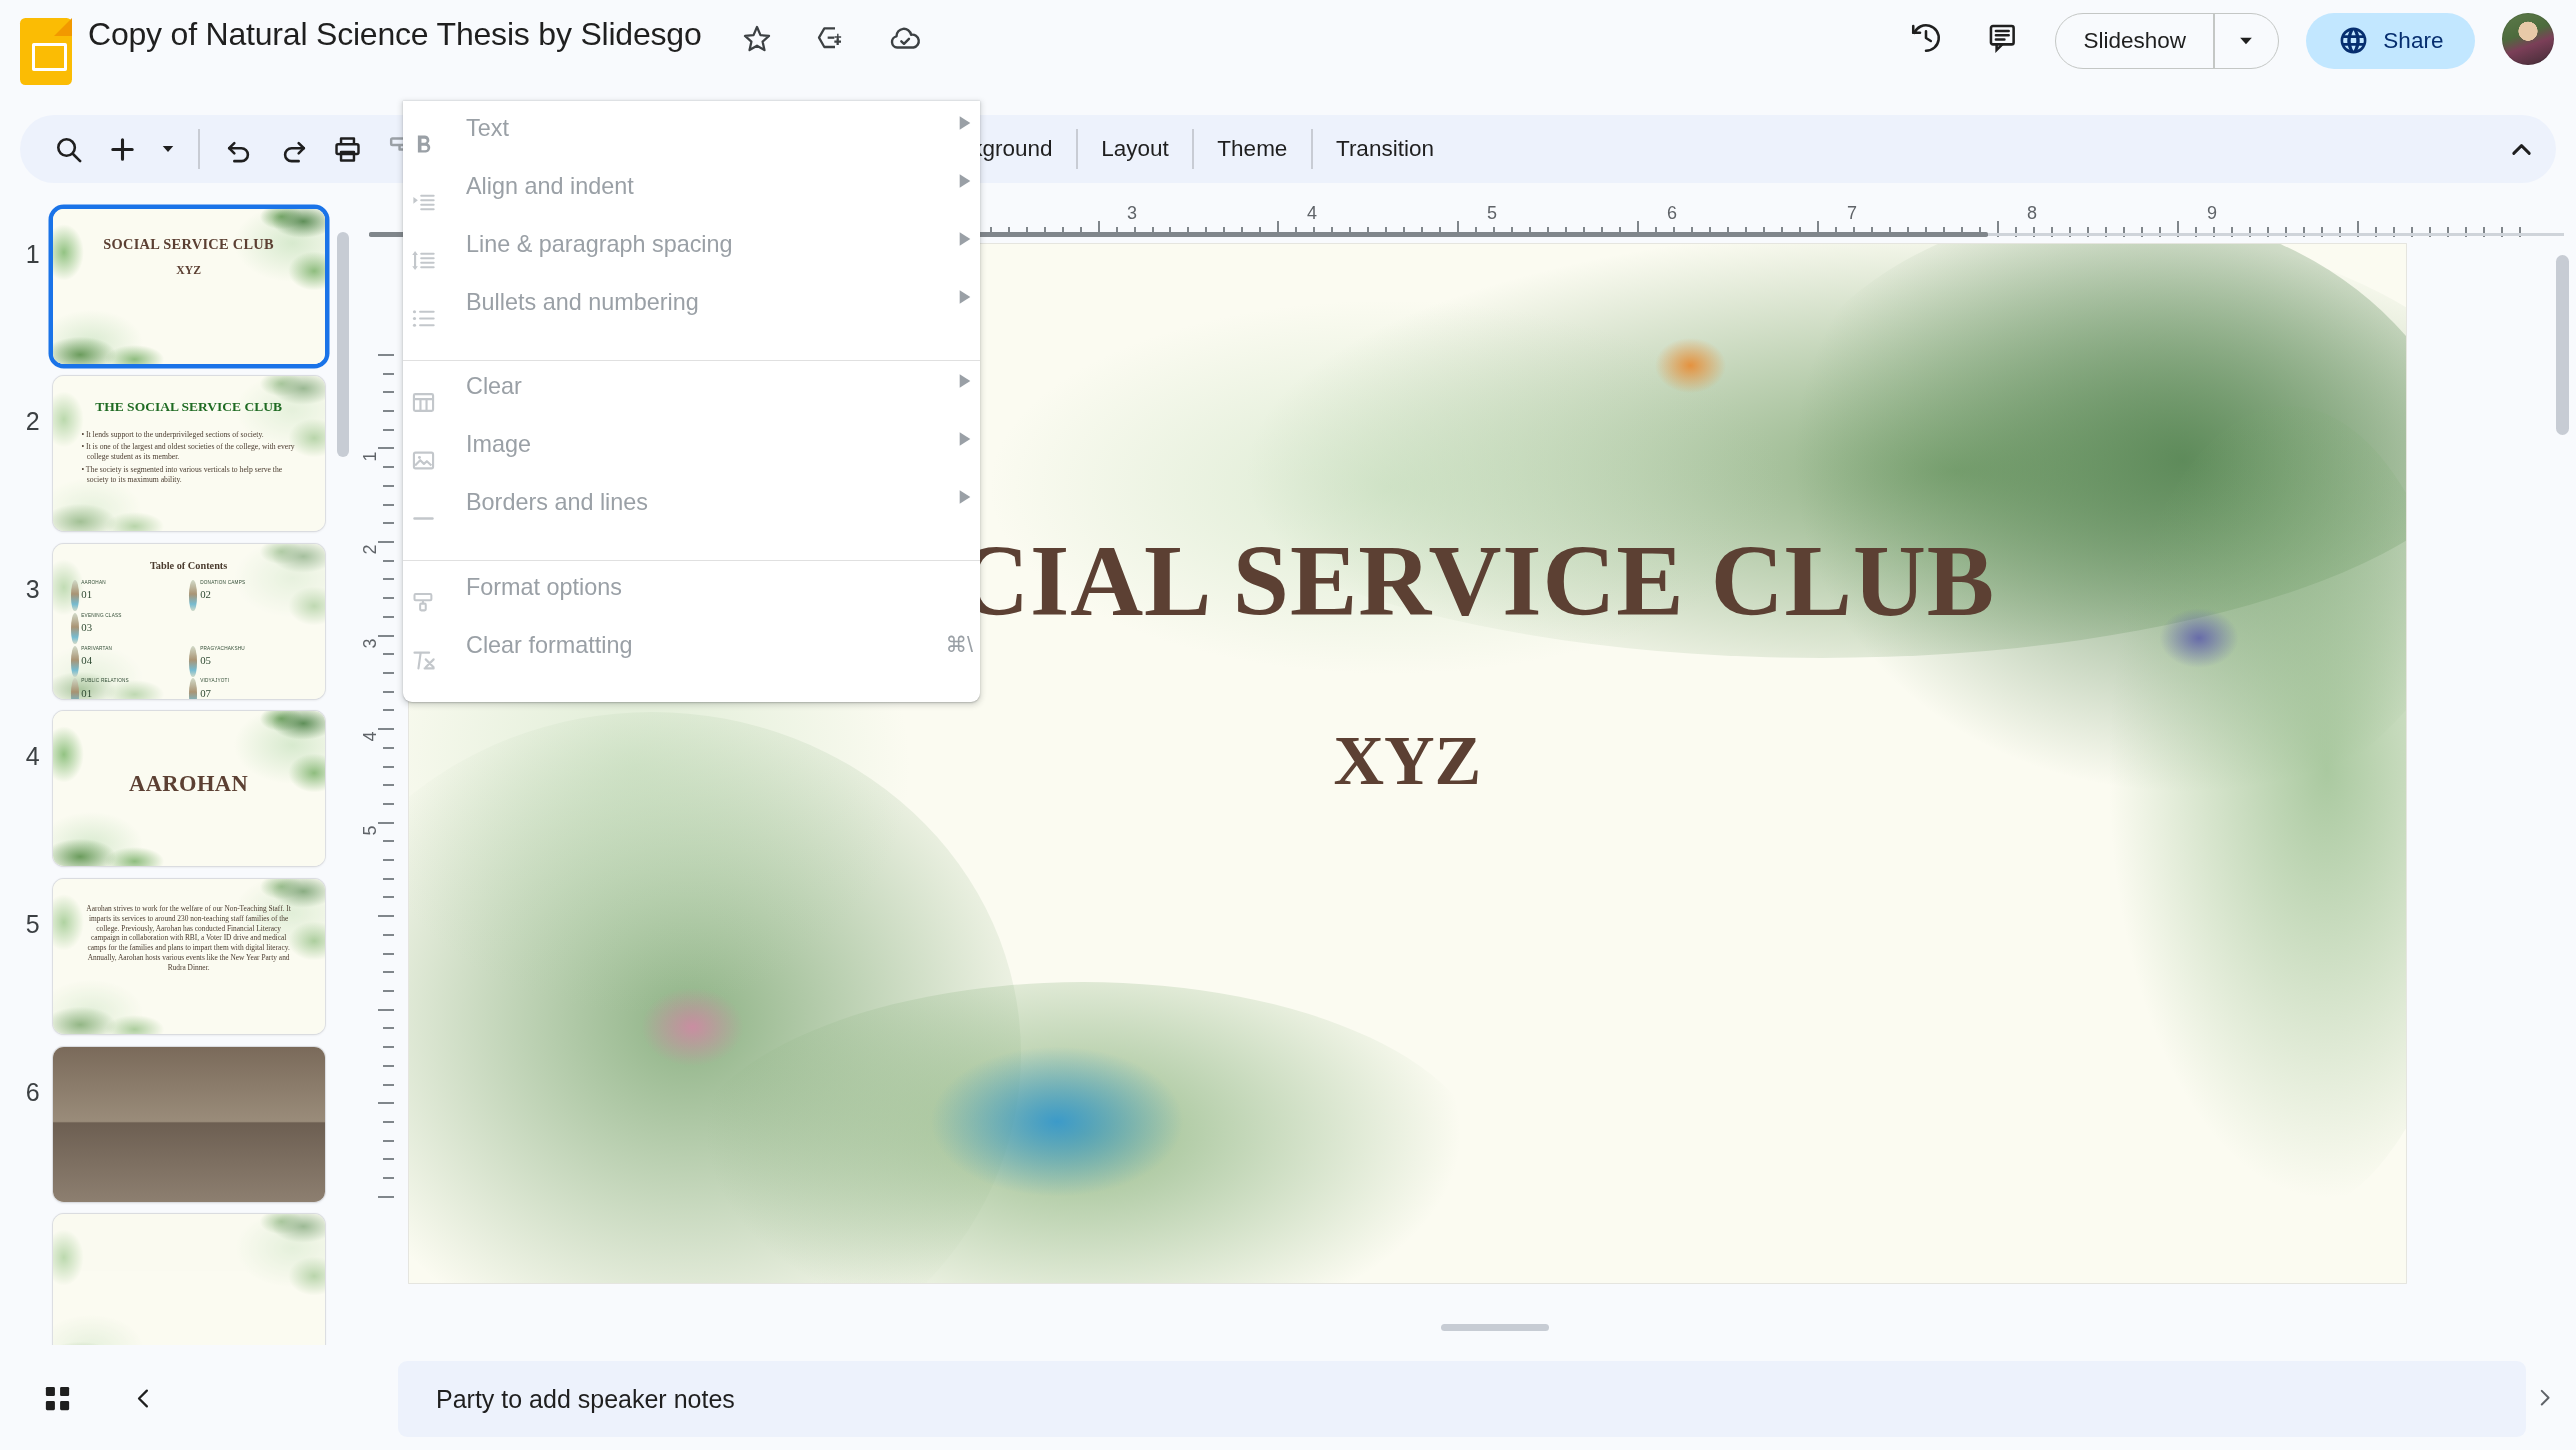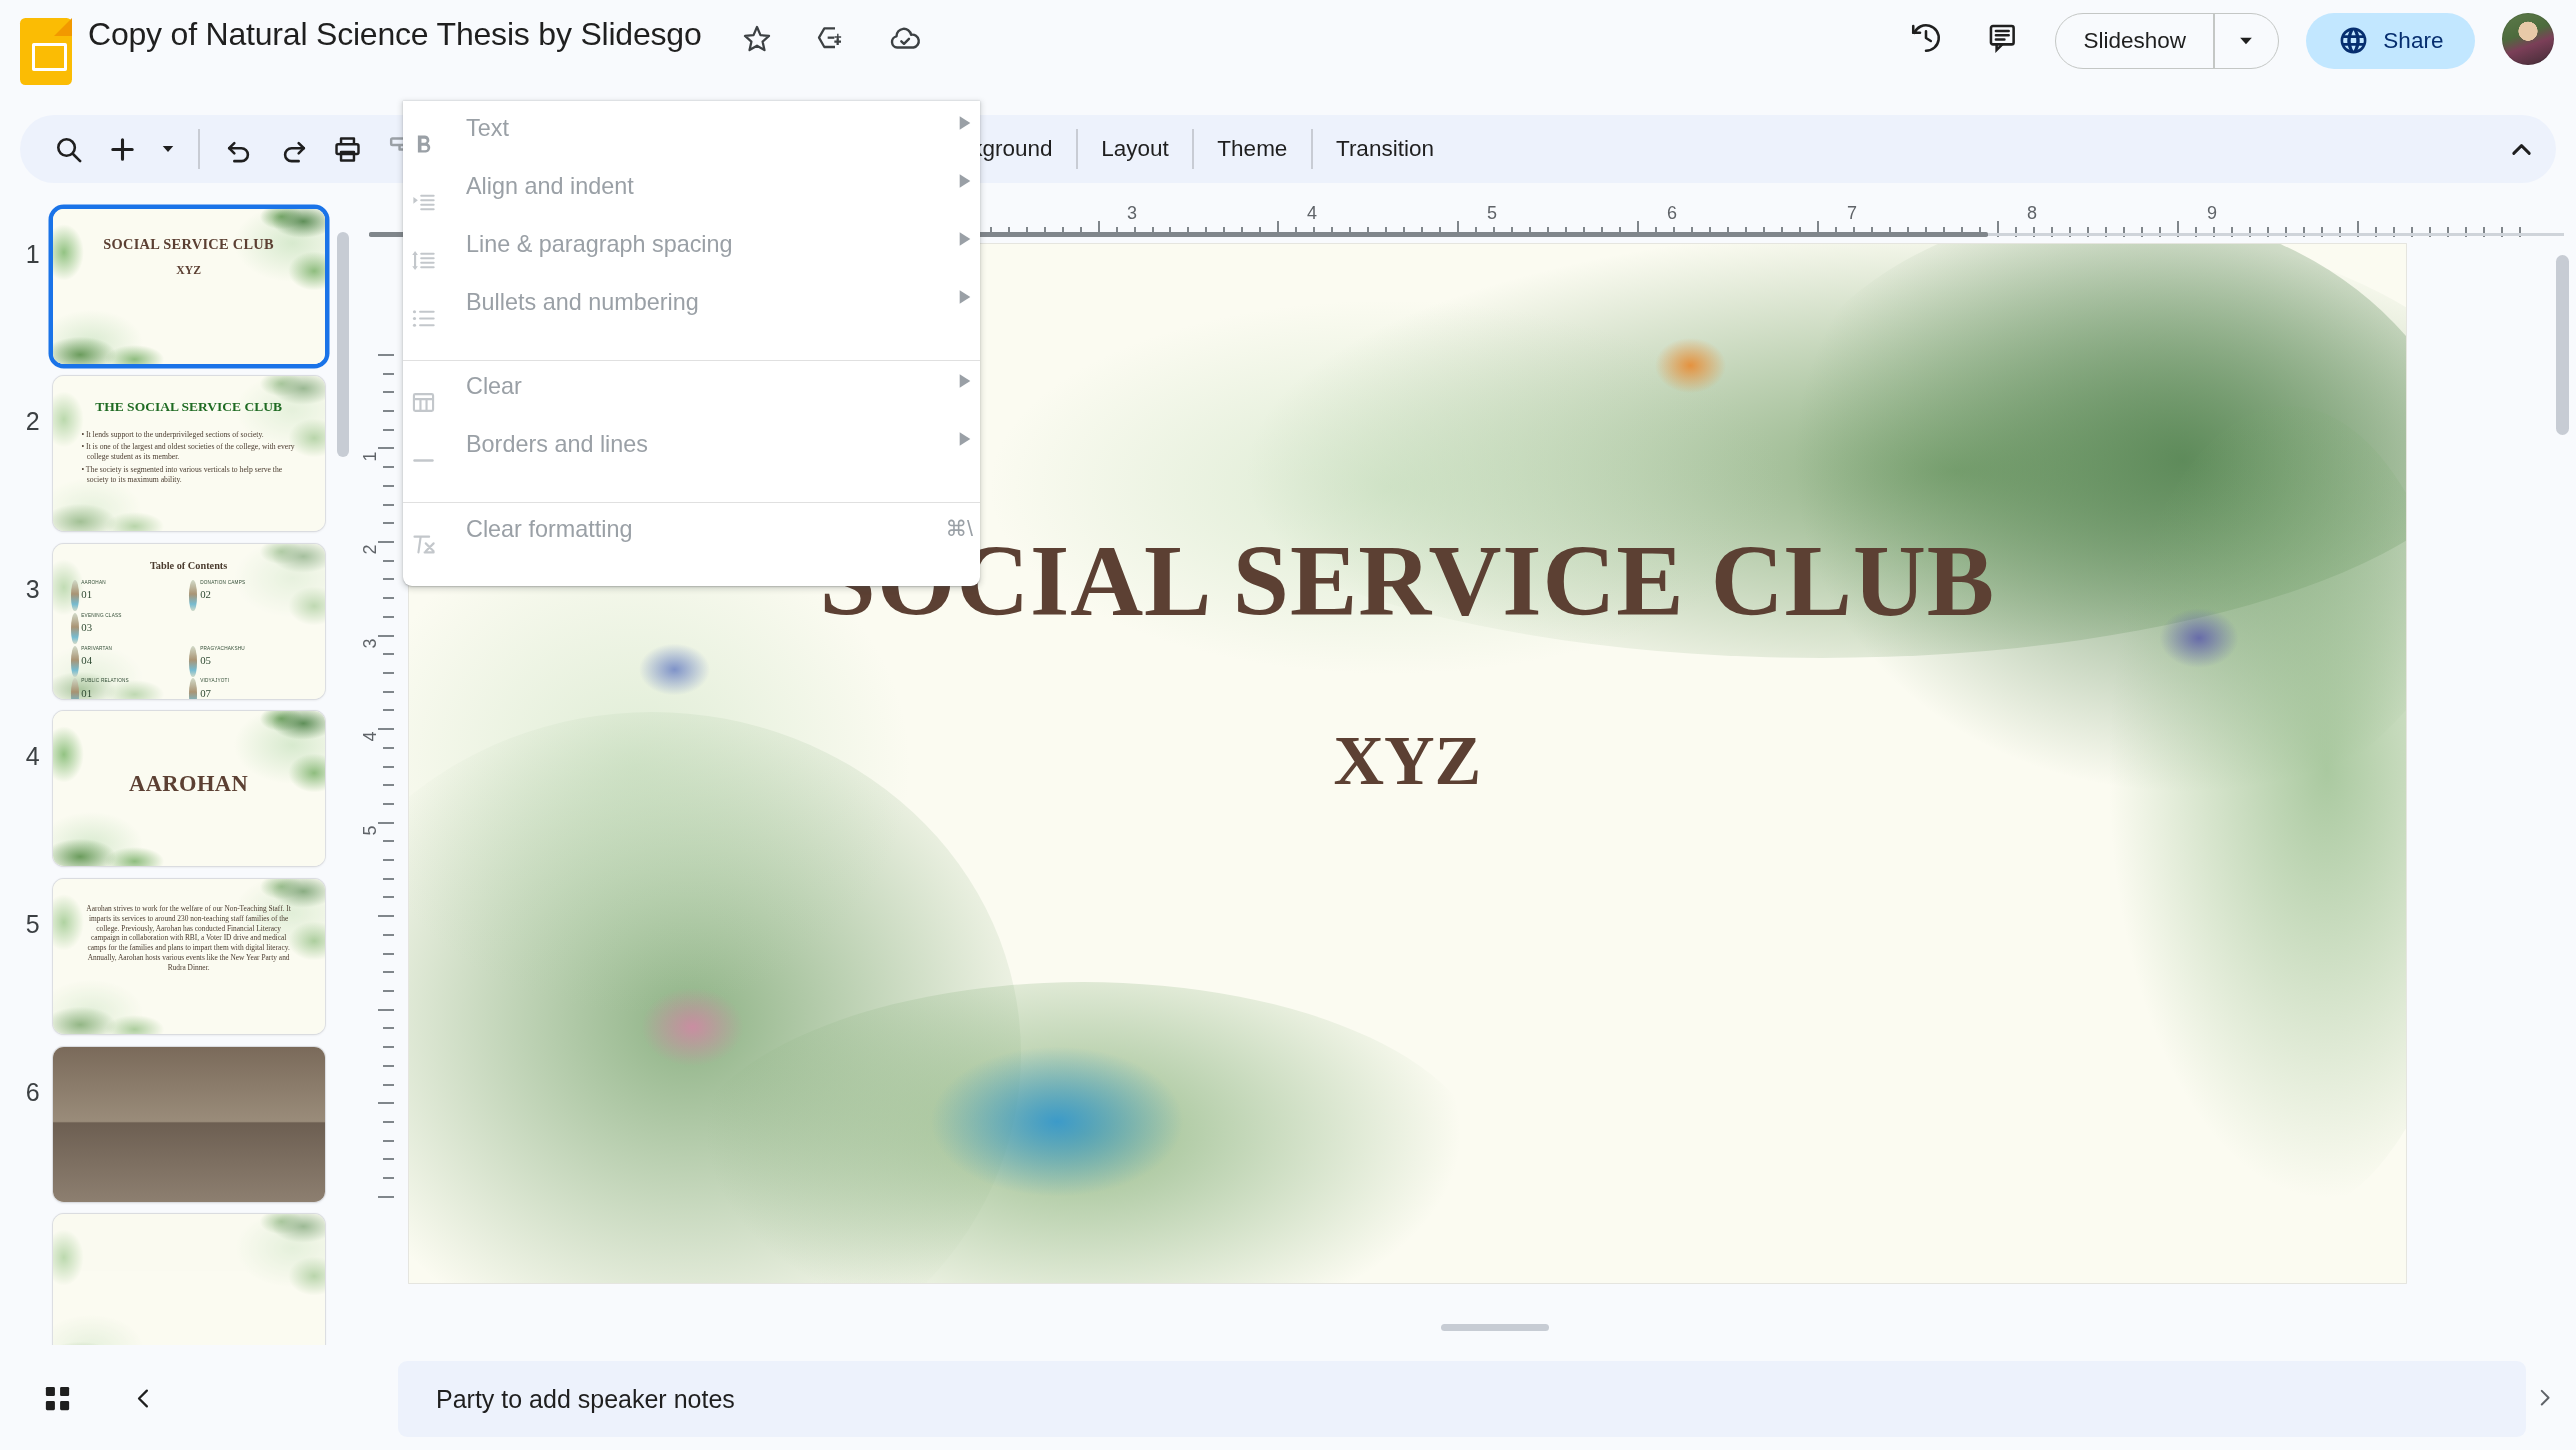--- a/index.html
+++ b/index.html
@@ -757,35 +757,58 @@
             <rect x="3.5" y="4.5" width="17" height="15" rx="1.2"></rect>
             <path d="M3.5 9h17M9.3 9v10.5M14.7 9v10.5"></path>
           </svg>
       </span>
       <span class="mi-lbl">Clear</span>
       <span class="mi-arrow"><svg width="16" height="16" viewBox="0 0 10 12" fill="#9aa0a6">
             <polygon points="1,1 9,6 1,11"></polygon>
           </svg></span>
     </div>
 
+    <div class="mi">
+      <span class="mi-ico">
+        <svg width="27" height="27" viewBox="0 0 24 24" fill="none" stroke="#c3c7cb" stroke-width="1.9" stroke-linejoin="round">
+            <rect x="3.5" y="5" width="17" height="14" rx="1.4"></rect>
+            <path d="M4.5 16.5l4.6-4.8 3.3 3.3 2.6-2.4 4 3.9"></path>
+            <circle cx="8.4" cy="9.3" r="1.3" fill="#c3c7cb" stroke="none"></circle>
+          </svg>
+      </span>
+      <span class="mi-lbl">Image</span>
+      <span class="mi-arrow"><svg width="16" height="16" viewBox="0 0 10 12" fill="#9aa0a6">
+            <polygon points="1,1 9,6 1,11"></polygon>
+          </svg></span>
+    </div>
 
     <div class="mi">
       <span class="mi-ico">
         <svg width="27" height="27" viewBox="0 0 24 24" fill="none" stroke="#c3c7cb" stroke-width="2.2" stroke-linecap="round">
             <path d="M4 12h16"></path>
           </svg>
       </span>
       <span class="mi-lbl">Borders and lines</span>
       <span class="mi-arrow"><svg width="16" height="16" viewBox="0 0 10 12" fill="#9aa0a6">
             <polygon points="1,1 9,6 1,11"></polygon>
           </svg></span>
     </div>
 
     <div class="mi-sep"></div>
 
+    <div class="mi">
+      <span class="mi-ico">
+        <svg width="27" height="27" viewBox="0 0 24 24" fill="none" stroke="#c3c7cb" stroke-width="1.8" stroke-linejoin="round">
+            <rect x="4" y="4.5" width="15" height="5.5" rx="1"></rect>
+            <path d="M11.5 10v3"></path>
+            <rect x="9" y="13" width="5" height="6" rx="1"></rect>
+          </svg>
+      </span>
+      <span class="mi-lbl">Format options</span>
+    </div>
 
     <div class="mi">
       <span class="mi-ico">
         <svg width="27" height="27" viewBox="0 0 24 24" fill="none" stroke="#c3c7cb" stroke-width="1.9" stroke-linecap="round">
             <path d="M4 5h13M9.5 5l-2 14M13 19h8M14 11l7 7M21 11l-7 7"></path>
           </svg>
       </span>
       <span class="mi-lbl">Clear formatting</span>
       <span class="mi-accel">⌘\</span>
     </div>

